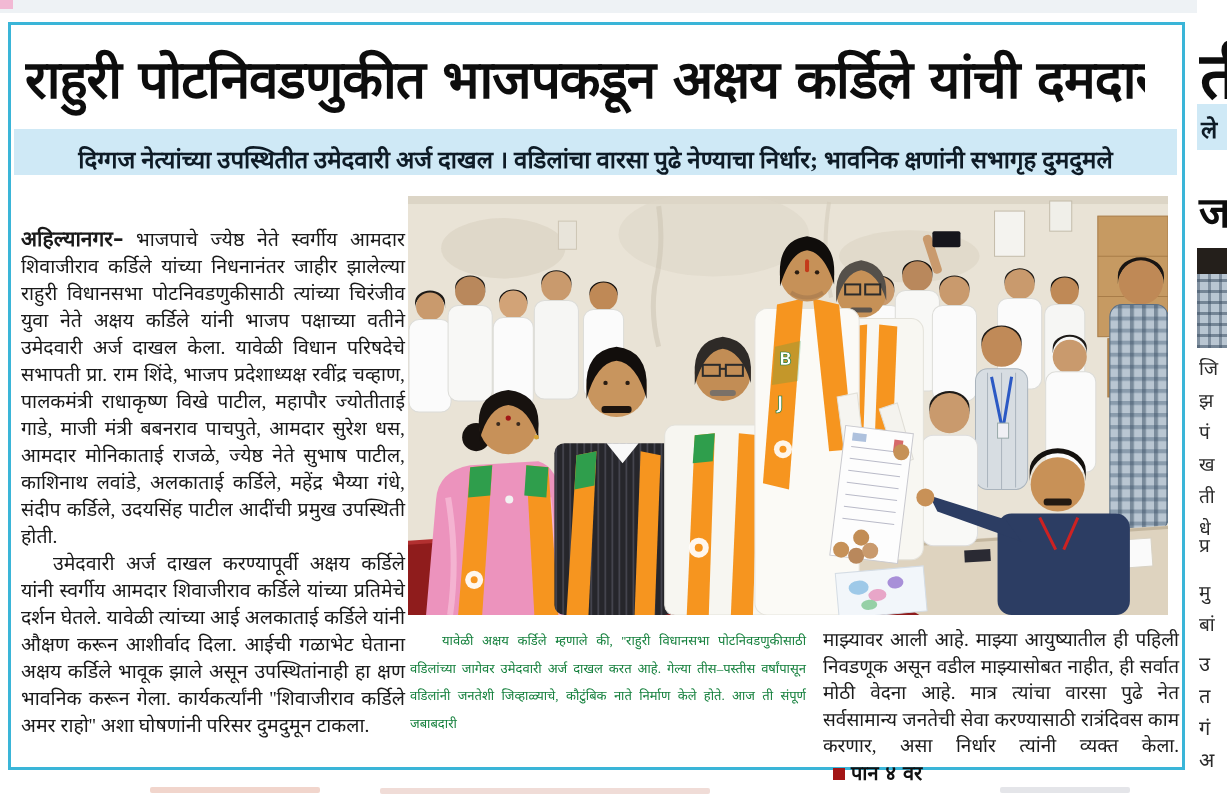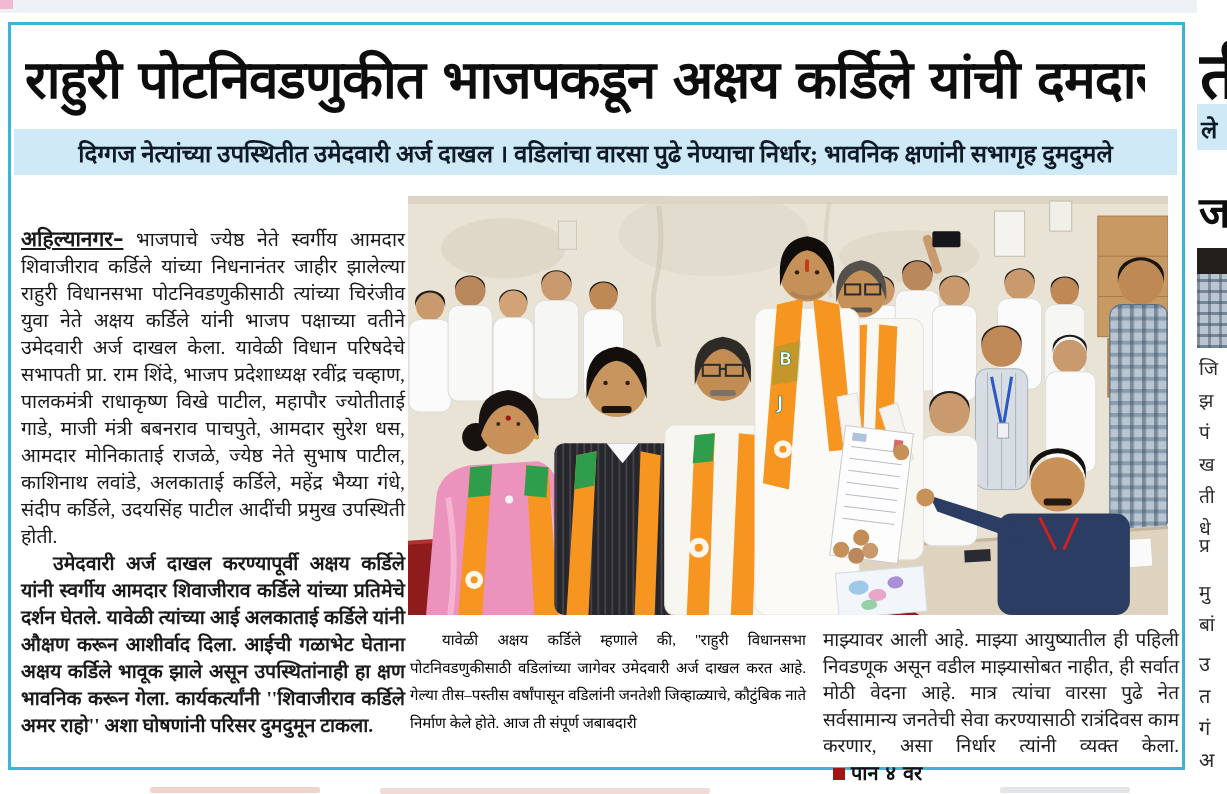--- a/index.html
+++ b/index.html
@@ -9,36 +9,36 @@
   .pink-frag{position:absolute;left:0;top:0;width:13px;height:9px;background:#f2b9d4;}
 
   .frame{position:absolute;left:8px;top:22px;width:1177px;height:748px;
          border:3px solid #3ab5d8;background:#ffffff;box-sizing:border-box;}
 
   .headline{position:absolute;top:12px;left:14px;width:1120px;margin:0;text-align:center;
             font-family:"DejaVu Sans","Liberation Sans",sans-serif;
             font-size:53px;font-weight:800;color:#0d0d0d;letter-spacing:-1px;line-height:86px;
             white-space:nowrap;overflow:hidden;}
   .subhead-band{position:absolute;top:104px;left:3px;width:1163px;height:46px;background:#cfe9f6;
-                display:flex;align-items:center;justify-content:center;}
+                display:flex;align-items:flex-end;justify-content:center;}
   .subhead-text{font-size:24px;font-weight:700;color:#0e1b26;white-space:nowrap;}
 
   .byline{position:absolute;top:167px;left:10px;width:382px;text-align:center;
           font-size:21px;font-weight:700;color:#111;}
 
   .col-left{position:absolute;top:201px;left:10px;width:384px;
             font-size:19.5px;line-height:27px;color:#1a1a1a;text-align:justify;}
   .col-left p{margin:0;}
-  .dateline{font-weight:700;font-size:21px;font-family:"DejaVu Sans","Liberation Sans",sans-serif;text-decoration:underline;}
-  .para-indent{text-indent:32px;font-weight:bold;}
+  .dateline{font-weight:700;font-size:21px;font-family:"DejaVu Sans","Liberation Sans",sans-serif;}
+  .para-indent{text-indent:32px;}
 
   .photo-box{position:absolute;left:397px;top:171px;width:760px;height:419px;}
 
   .col-mid{position:absolute;top:602px;left:399px;width:396px;
-           font-size:15px;line-height:27.5px;color:#000000;text-align:justify;text-indent:32px;}
+           font-size:13px;line-height:27.5px;color:#15803d;text-align:justify;text-indent:32px;}
   .col-right{position:absolute;top:602px;left:812px;width:356px;
              font-size:19px;line-height:26.5px;color:#1a1a1a;text-align:justify;}
   .col-mid p,.col-right p{margin:0;}
   .cont{white-space:nowrap;}
   .cont-sq{display:inline-block;width:12px;height:12px;background:#a31515;margin:0 6px 0 10px;}
   .cont-label{font-family:"DejaVu Sans","Liberation Sans",sans-serif;font-weight:700;font-size:20px;color:#111;}
 
   
   .sliver{position:absolute;left:1197px;top:0;width:30px;height:794px;overflow:hidden;background:#fff;}
   .frag-headline{position:absolute;top:30px;left:3px;font-size:64px;font-weight:800;color:#0d0d0d;

